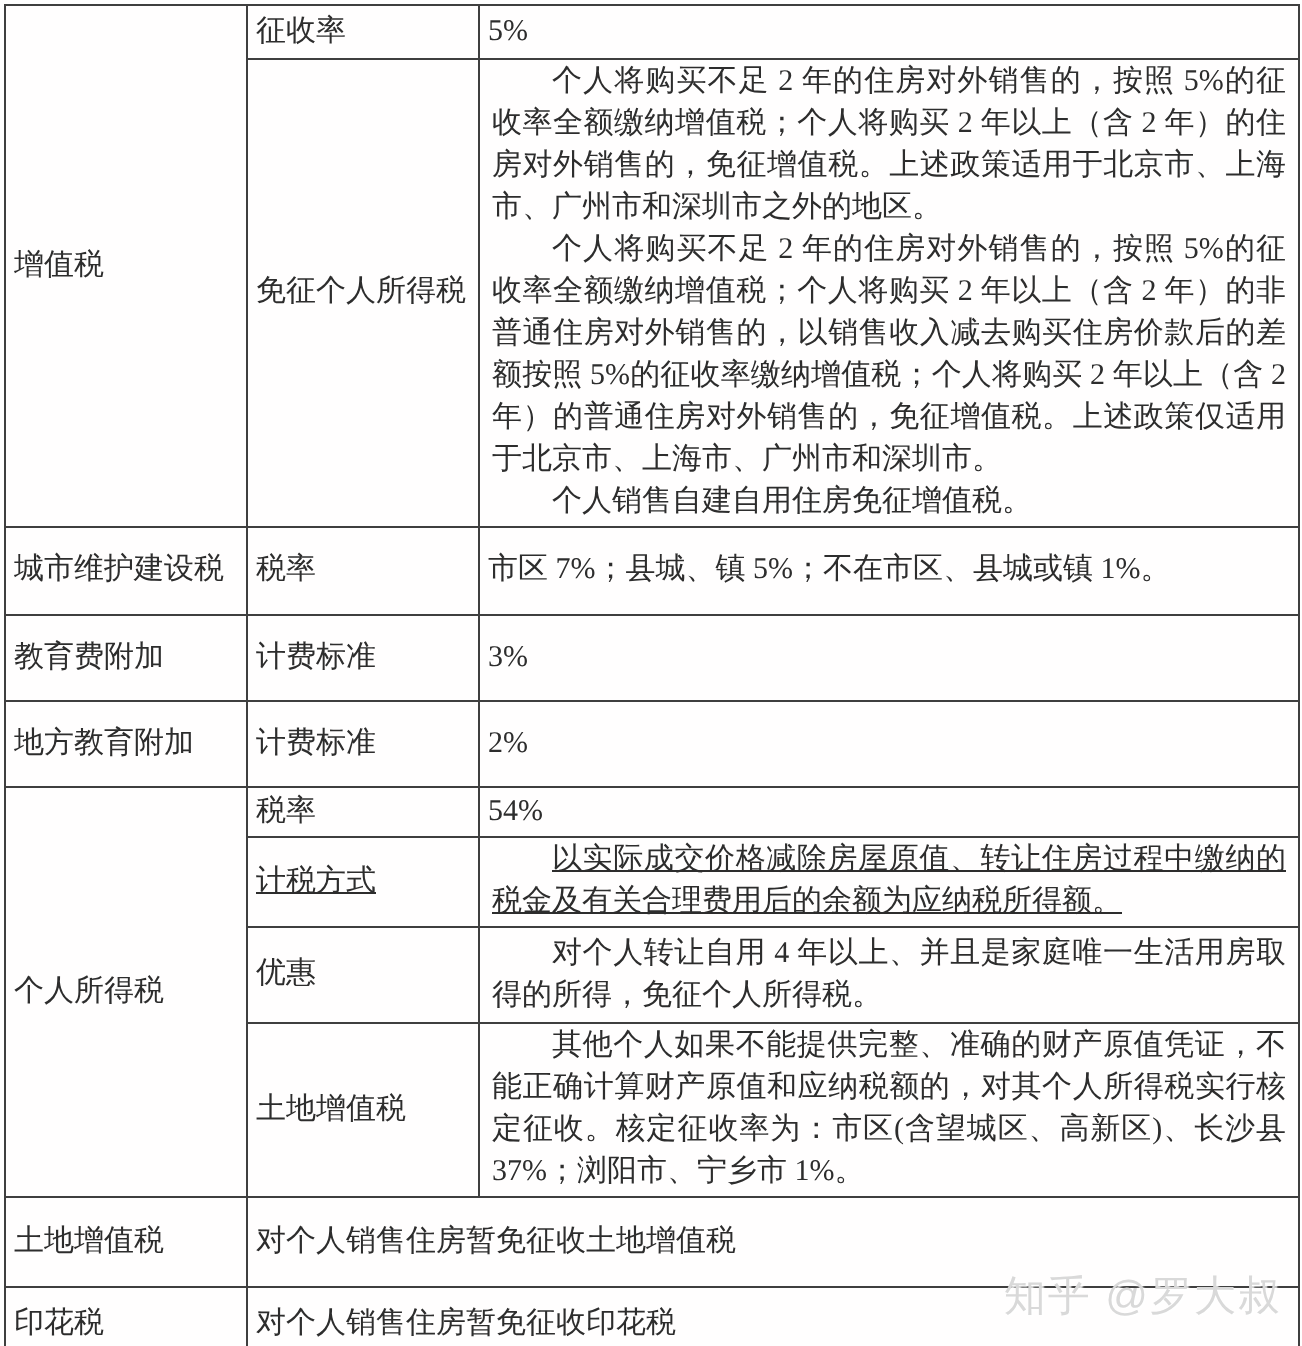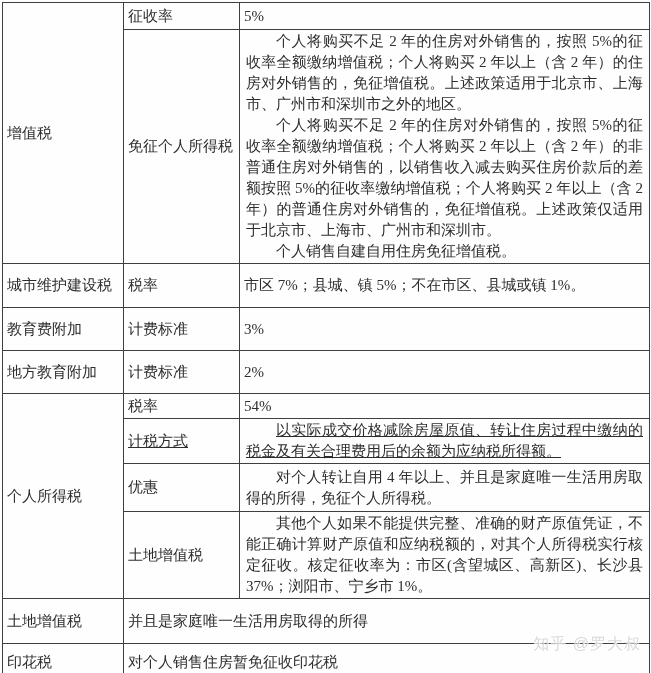--- a/index.html
+++ b/index.html
@@ -57,21 +57,21 @@
   tr.r6  { height: 25px; }
   tr.r7  { height: 45px; text-decoration: underline; }
   tr.r8  { height: 48px; }
   tr.r9  { height: 81px; }
   tr.r10 { height: 45px; margin-left: 12px; }
   tr.r11 { height: 38px; }
   .watermark {
     position: absolute;
     right: 10px;
     top: 634px;
-    font-size: 16px;
+    font-size: 21px;
     letter-spacing: 1px;
     color: #d9d9d9;
     text-shadow: 1px 1px 1px rgba(255,255,255,0.9);
     white-space: nowrap;
     font-family: "Liberation Sans", sans-serif;
   }
 </style>
 </head>
 <body>
 
@@ -130,21 +130,21 @@
         </td>
       </tr>
       <tr class="r9">
         <td class="c">土地增值税</td>
         <td class="para">
           <p>其他个人如果不能提供完整、准确的财产原值凭证，不能正确计算财产原值和应纳税额的，对其个人所得税实行核定征收。核定征收率为：市区(含望城区、高新区)、长沙县 37%；浏阳市、宁乡市 1%。</p>
         </td>
       </tr>
       <tr class="r10">
         <td class="c">土地增值税</td>
-        <td class="c" colspan="2">并且是家庭唯一生活用房取得的所得</td>
+        <td class="c" colspan="2">对个人销售住房暂免征收土地增值税</td>
       </tr>
       <tr class="r11">
         <td class="c">印花税</td>
         <td class="c" colspan="2">对个人销售住房暂免征收印花税</td>
       </tr>
     </tbody>
   </table>
 
   <div class="watermark">知乎 @罗大叔</div>
 

